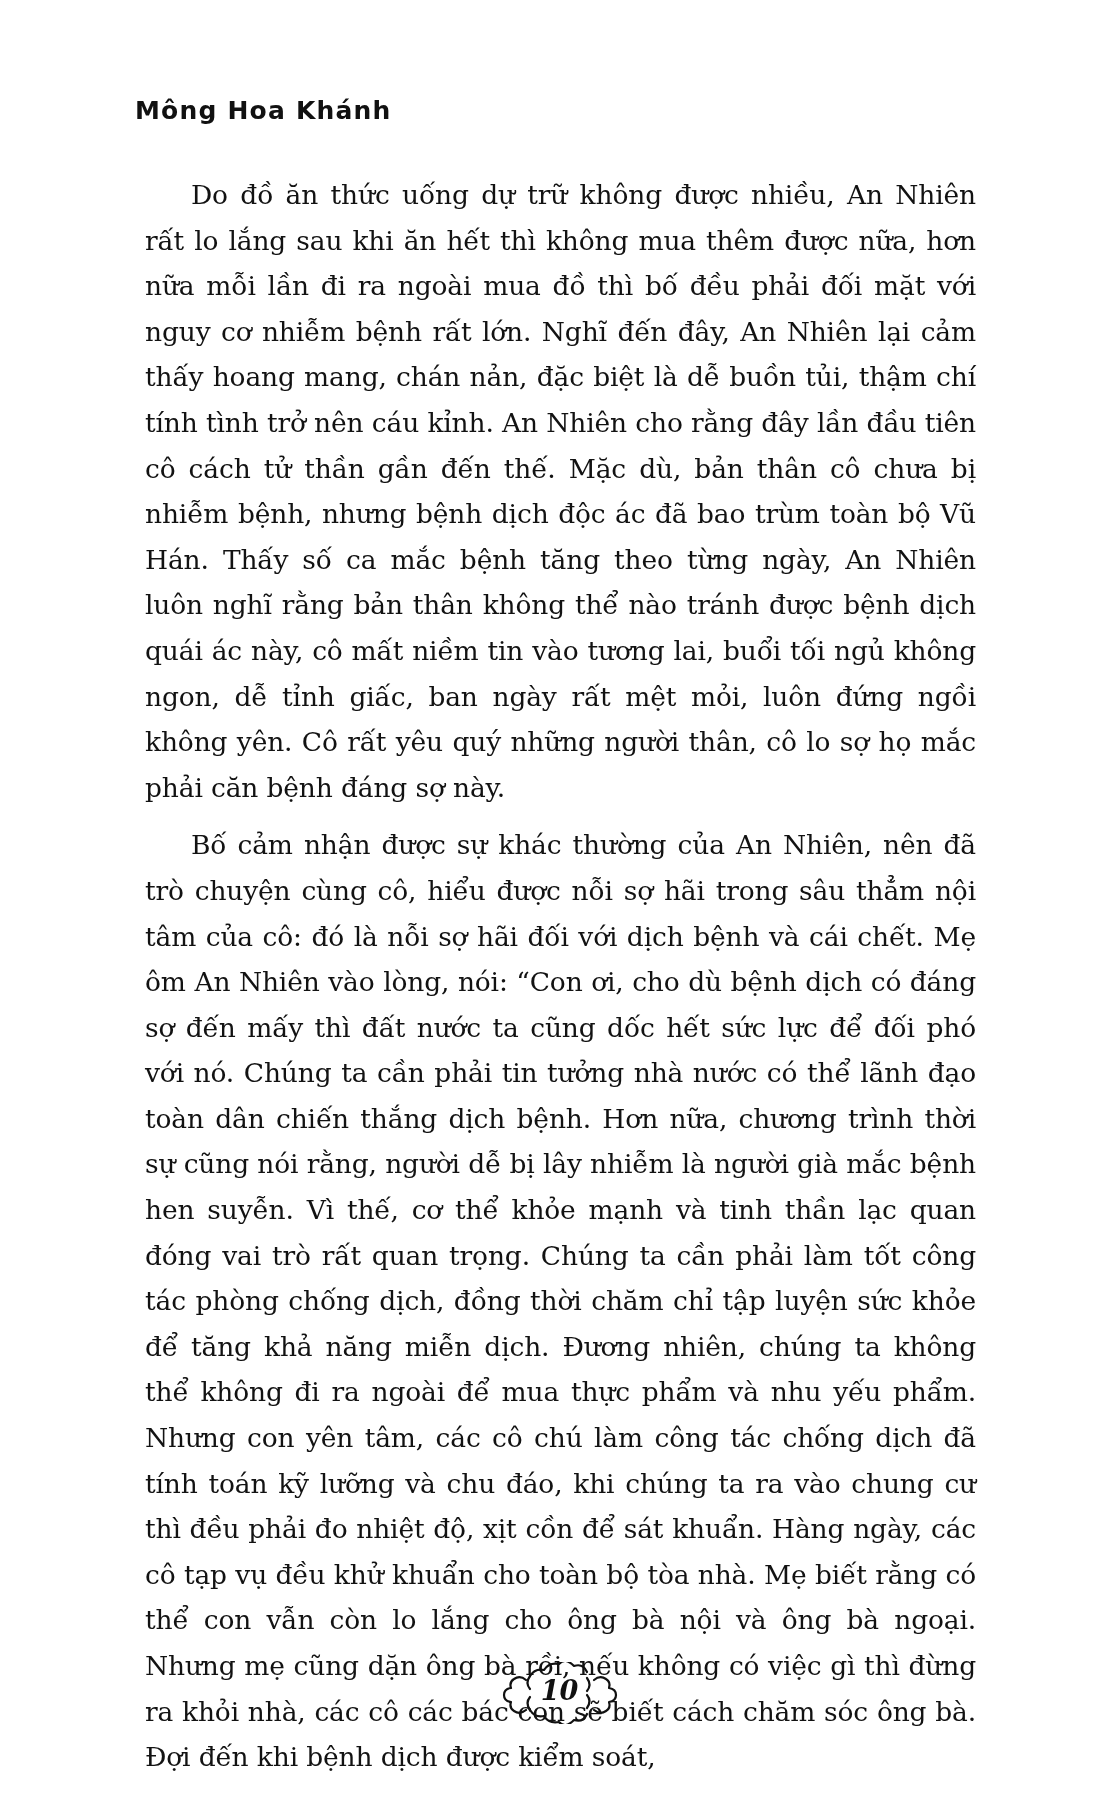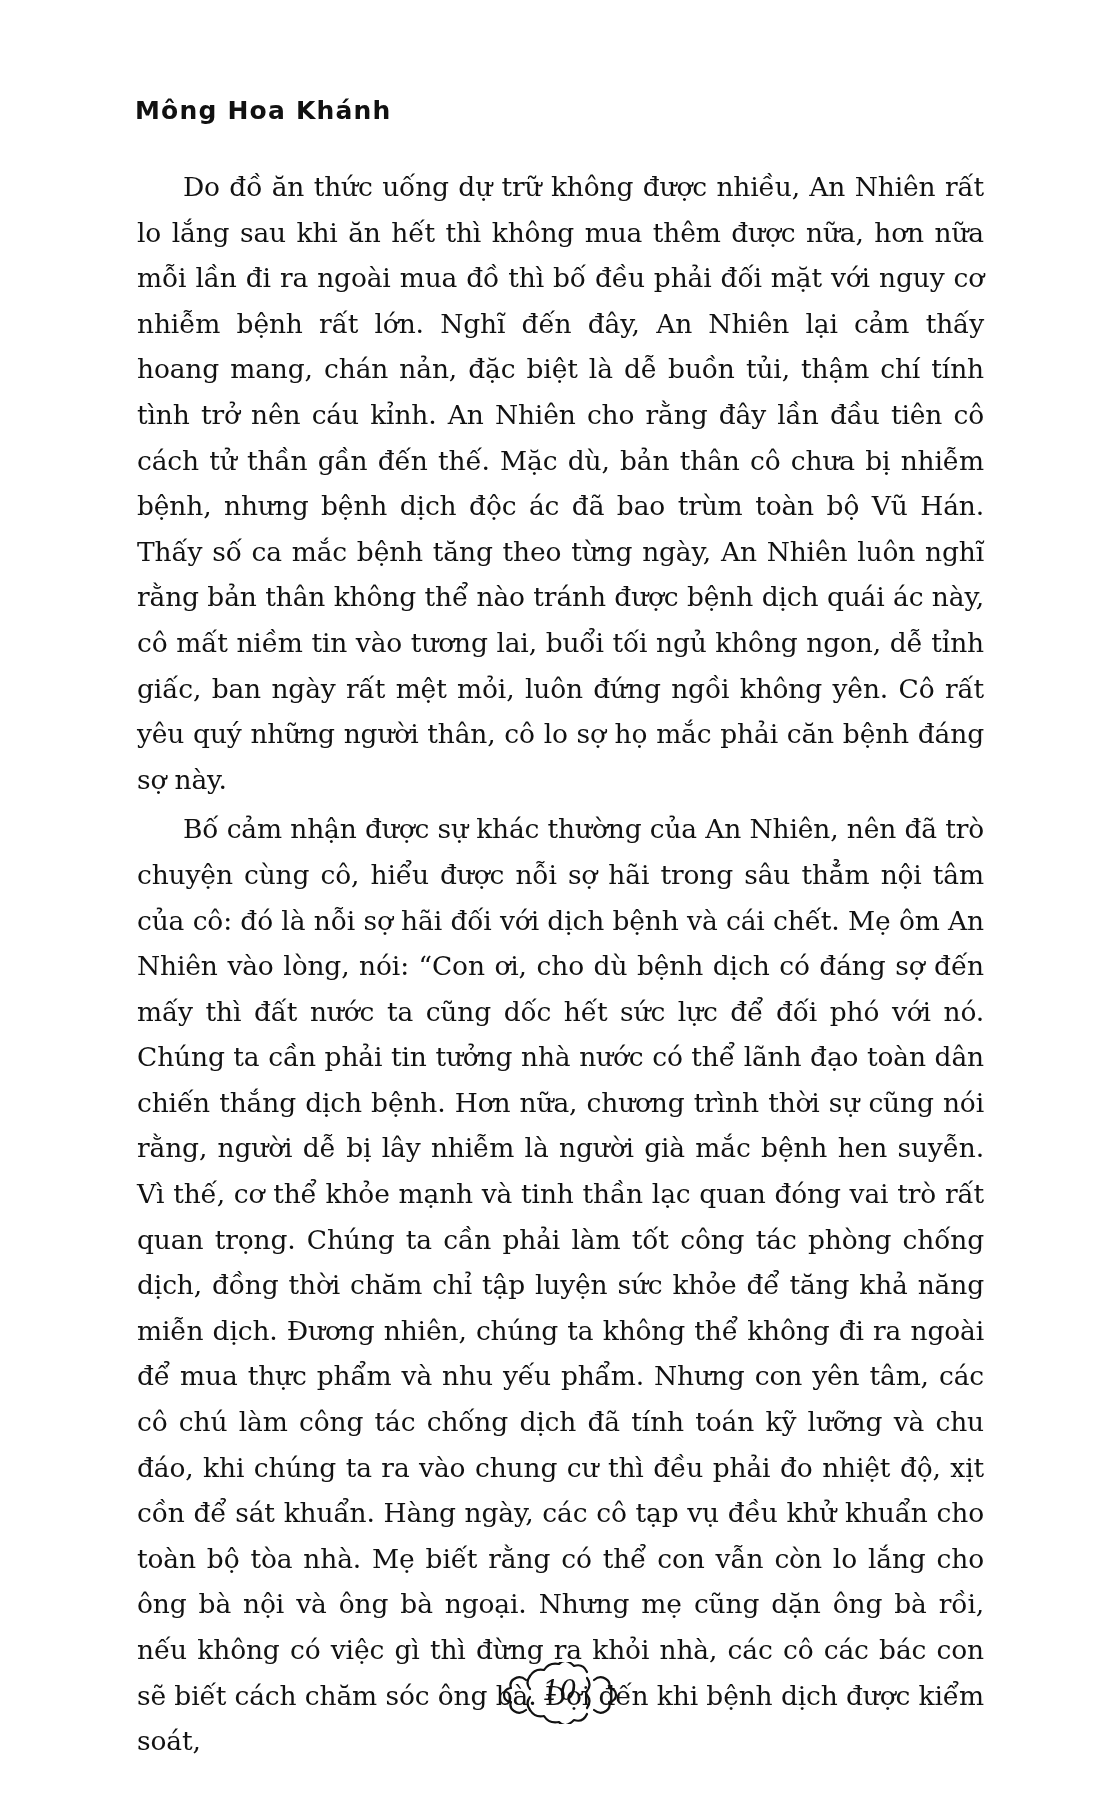--- a/index.html
+++ b/index.html
@@ -33,21 +33,21 @@
     color: #111111;
     white-space: nowrap;
   }
   .body-text {
     position: absolute;
     left: 133px;
     top: 160px;
     width: 855px;
   }
   .body-text p {
-    margin: 4px;
+    margin: 12px;
     font-family: "DejaVu Serif", serif;
     font-size: 26.5px;
     line-height: 45.6px;
     text-align: justify;
     text-indent: 46px;
     color: #121212;
     letter-spacing: -0.15px;
   }
   .body-text p + p {
     margin-top: 0px;
@@ -74,21 +74,21 @@
   }
   .folio-num {
     position: absolute;
     left: 0;
     top: 13px;
     width: 120px;
     text-align: center;
     font-family: "DejaVu Serif", serif;
     font-style: italic;
     font-size: 27px;
-    font-weight: 400;
+    font-weight: 700;
     color: #111111;
   }
 </style>
 </head>
 <body>
 
 <div class="page">
 
   <div class="running-head">Mông Hoa Khánh</div>
 

